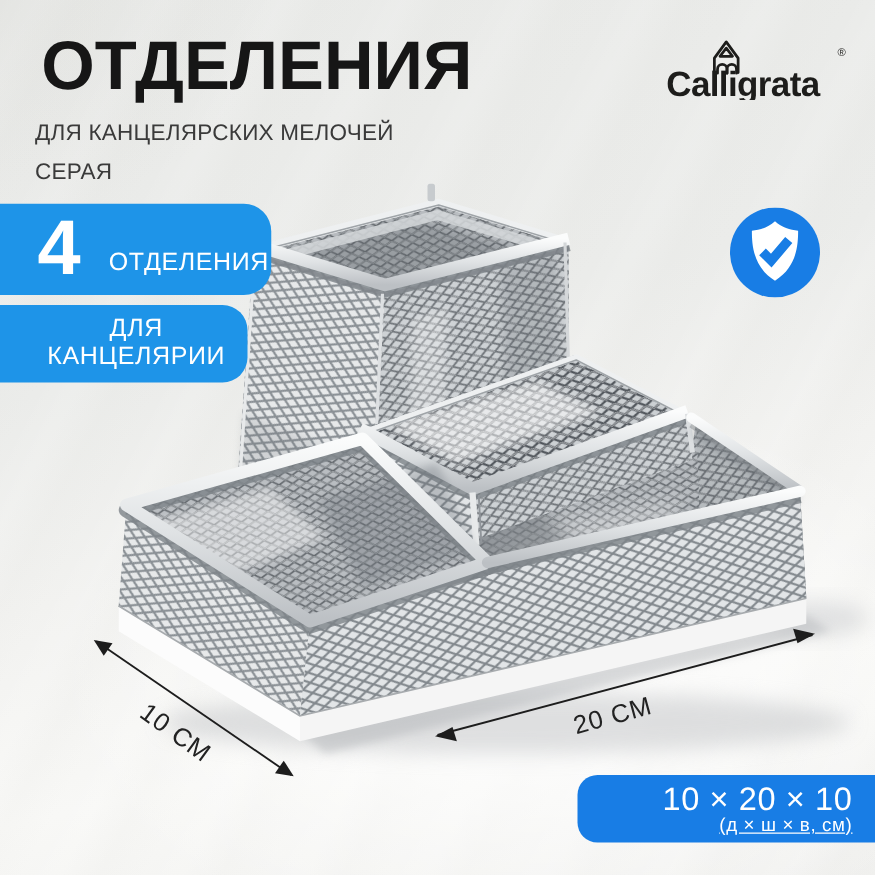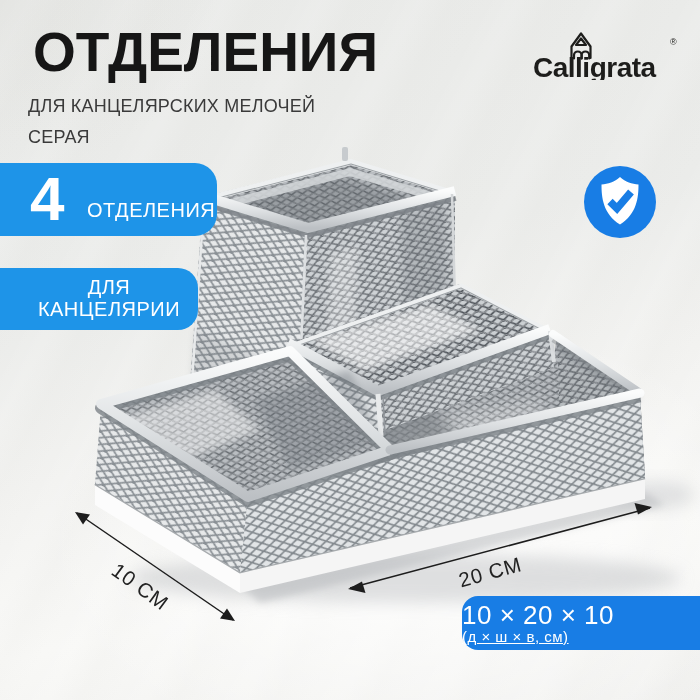--- a/index.html
+++ b/index.html
@@ -169,29 +169,29 @@
       <text x="0" y="49" font-family="Liberation Sans" font-size="28" font-weight="bold" fill="#1d1d1b" letter-spacing="-0.5">Calligrata</text>
       <text x="137" y="17" font-family="Liberation Sans" font-size="9" fill="#1d1d1b">®</text>
     </svg>
   </div>
 
   <div class="abs" style="left:0;top:163px;width:217px;height:73px;background:#1e94e8;border-radius:0 22px 22px 0;">
     <span class="abs" style="left:30px;top:0px;font-size:62px;font-weight:bold;color:#fff;">4</span>
     <span class="abs" style="left:72px;top:36px;font-size:20px;color:#fff;letter-spacing:0.5px;margin-left:15px;">ОТДЕЛЕНИЯ</span>
   </div>
 
-  <div class="abs" style="left:0;top:244px;width:198px;height:62px;background:#1e94e8;border-radius:0 20px 20px 0;color:#fff;font-size:20px;line-height:22px;text-align:center;letter-spacing:0.5px;padding-left:20px;width:178px;margin-top:24px;">
+  <div class="abs" style="left:0;top:244px;width:198px;height:62px;background:#1e94e8;border-radius:0 20px 20px 0;color:#fff;font-size:20px;line-height:22px;text-align:center;letter-spacing:0.5px;padding-left:20px;width:178px;">
     <div style="padding-top:8px;">ДЛЯ<br>КАНЦЕЛЯРИИ</div>
   </div>
 
   <svg class="abs" style="left:584px;top:166px;" width="72" height="72" viewBox="0 0 72 72">
     <circle cx="36" cy="36" r="36" fill="#187de5"></circle>
     <path d="M36 11 C30.5 16 24 18 17.5 18.5 C17.5 31 19 48 36 58.5 C53 48 54.5 31 54.5 18.5 C48 18 41.5 16 36 11 Z" fill="#ffffff"></path>
     <path d="M26 35.5 L33 42.5 L47 26" stroke="#187de5" stroke-width="7.5" fill="none" stroke-linecap="butt"></path>
   </svg>
 
 
-  <div class="abs" style="left:462px;top:596px;width:238px;height:54px;background:#187de5;border-radius:16px 0 0 16px;color:#fff;text-align:left;">
+  <div class="abs" style="left:462px;top:620px;width:238px;height:54px;background:#187de5;border-radius:16px 0 0 16px;color:#fff;text-align:right;">
     <div style="font-size:26px;margin-top:6px;line-height:26px;letter-spacing:0.5px;padding-right:18px;">10 × 20 × 10</div>
     <div style="font-size:15px;margin-top:0px;letter-spacing:0.5px;padding-right:18px;text-decoration:underline;">(д × ш × в, см)</div>
   </div>
 
 </div>
 
 </body></html>

